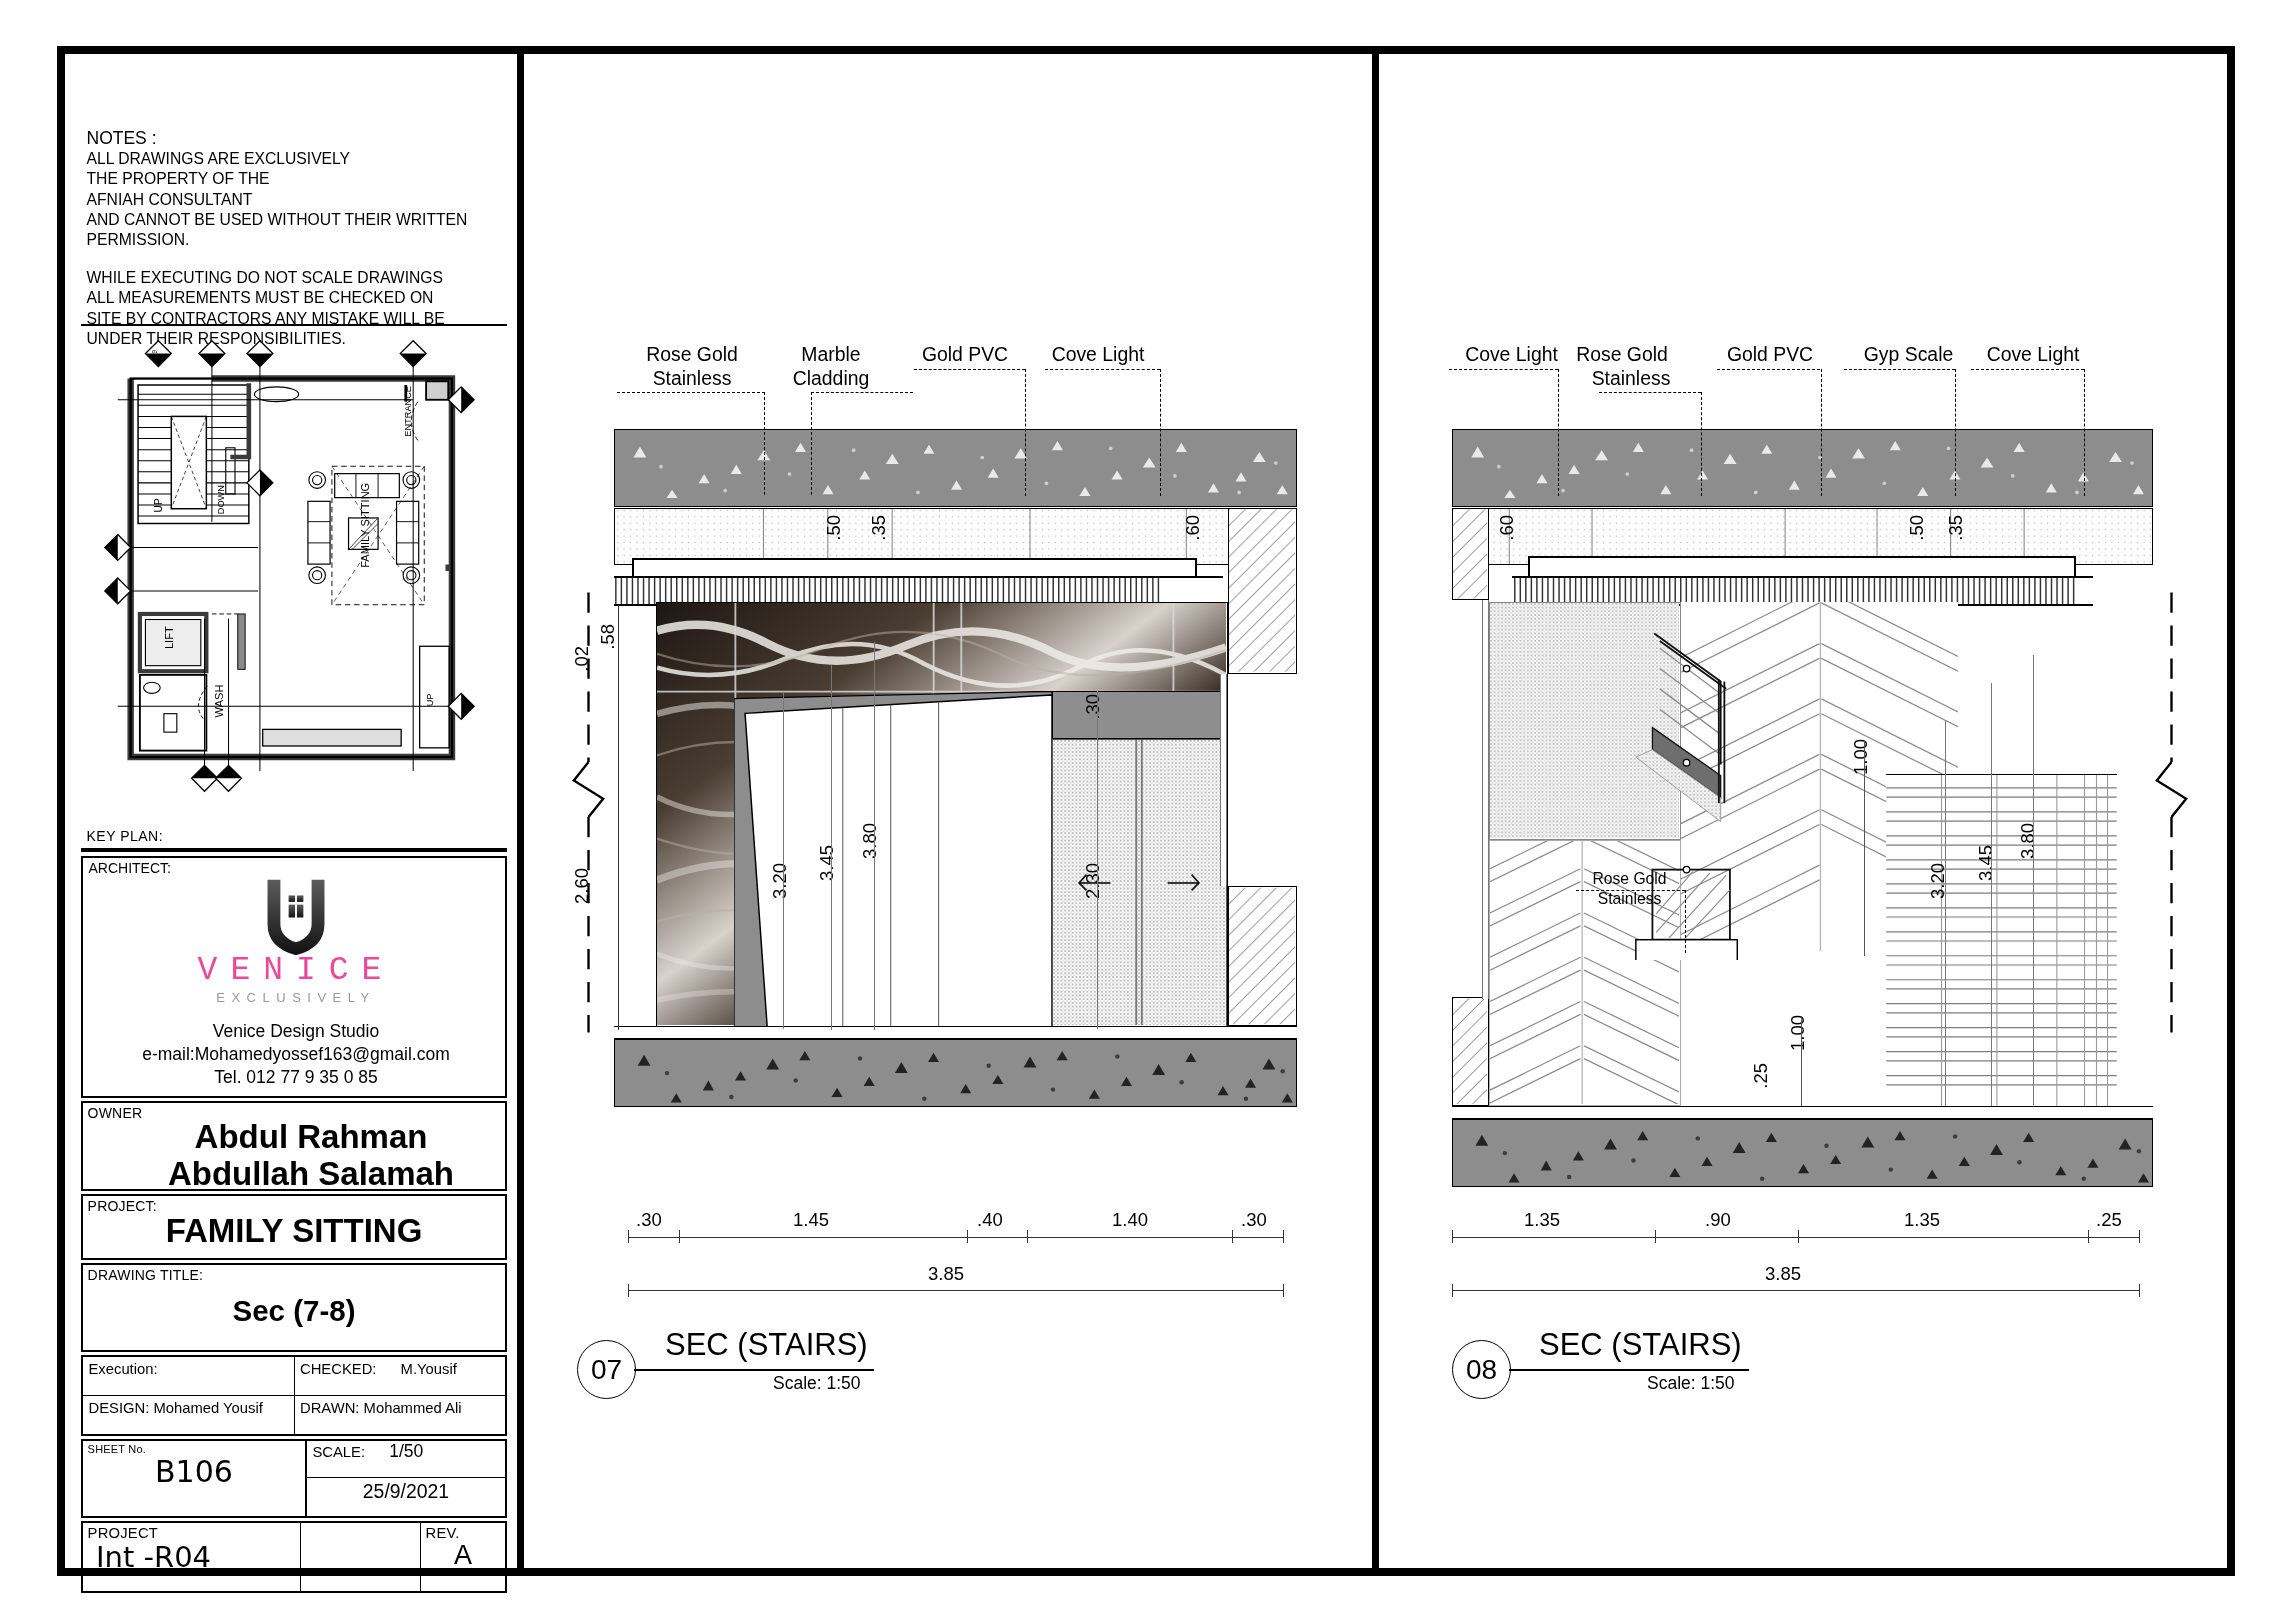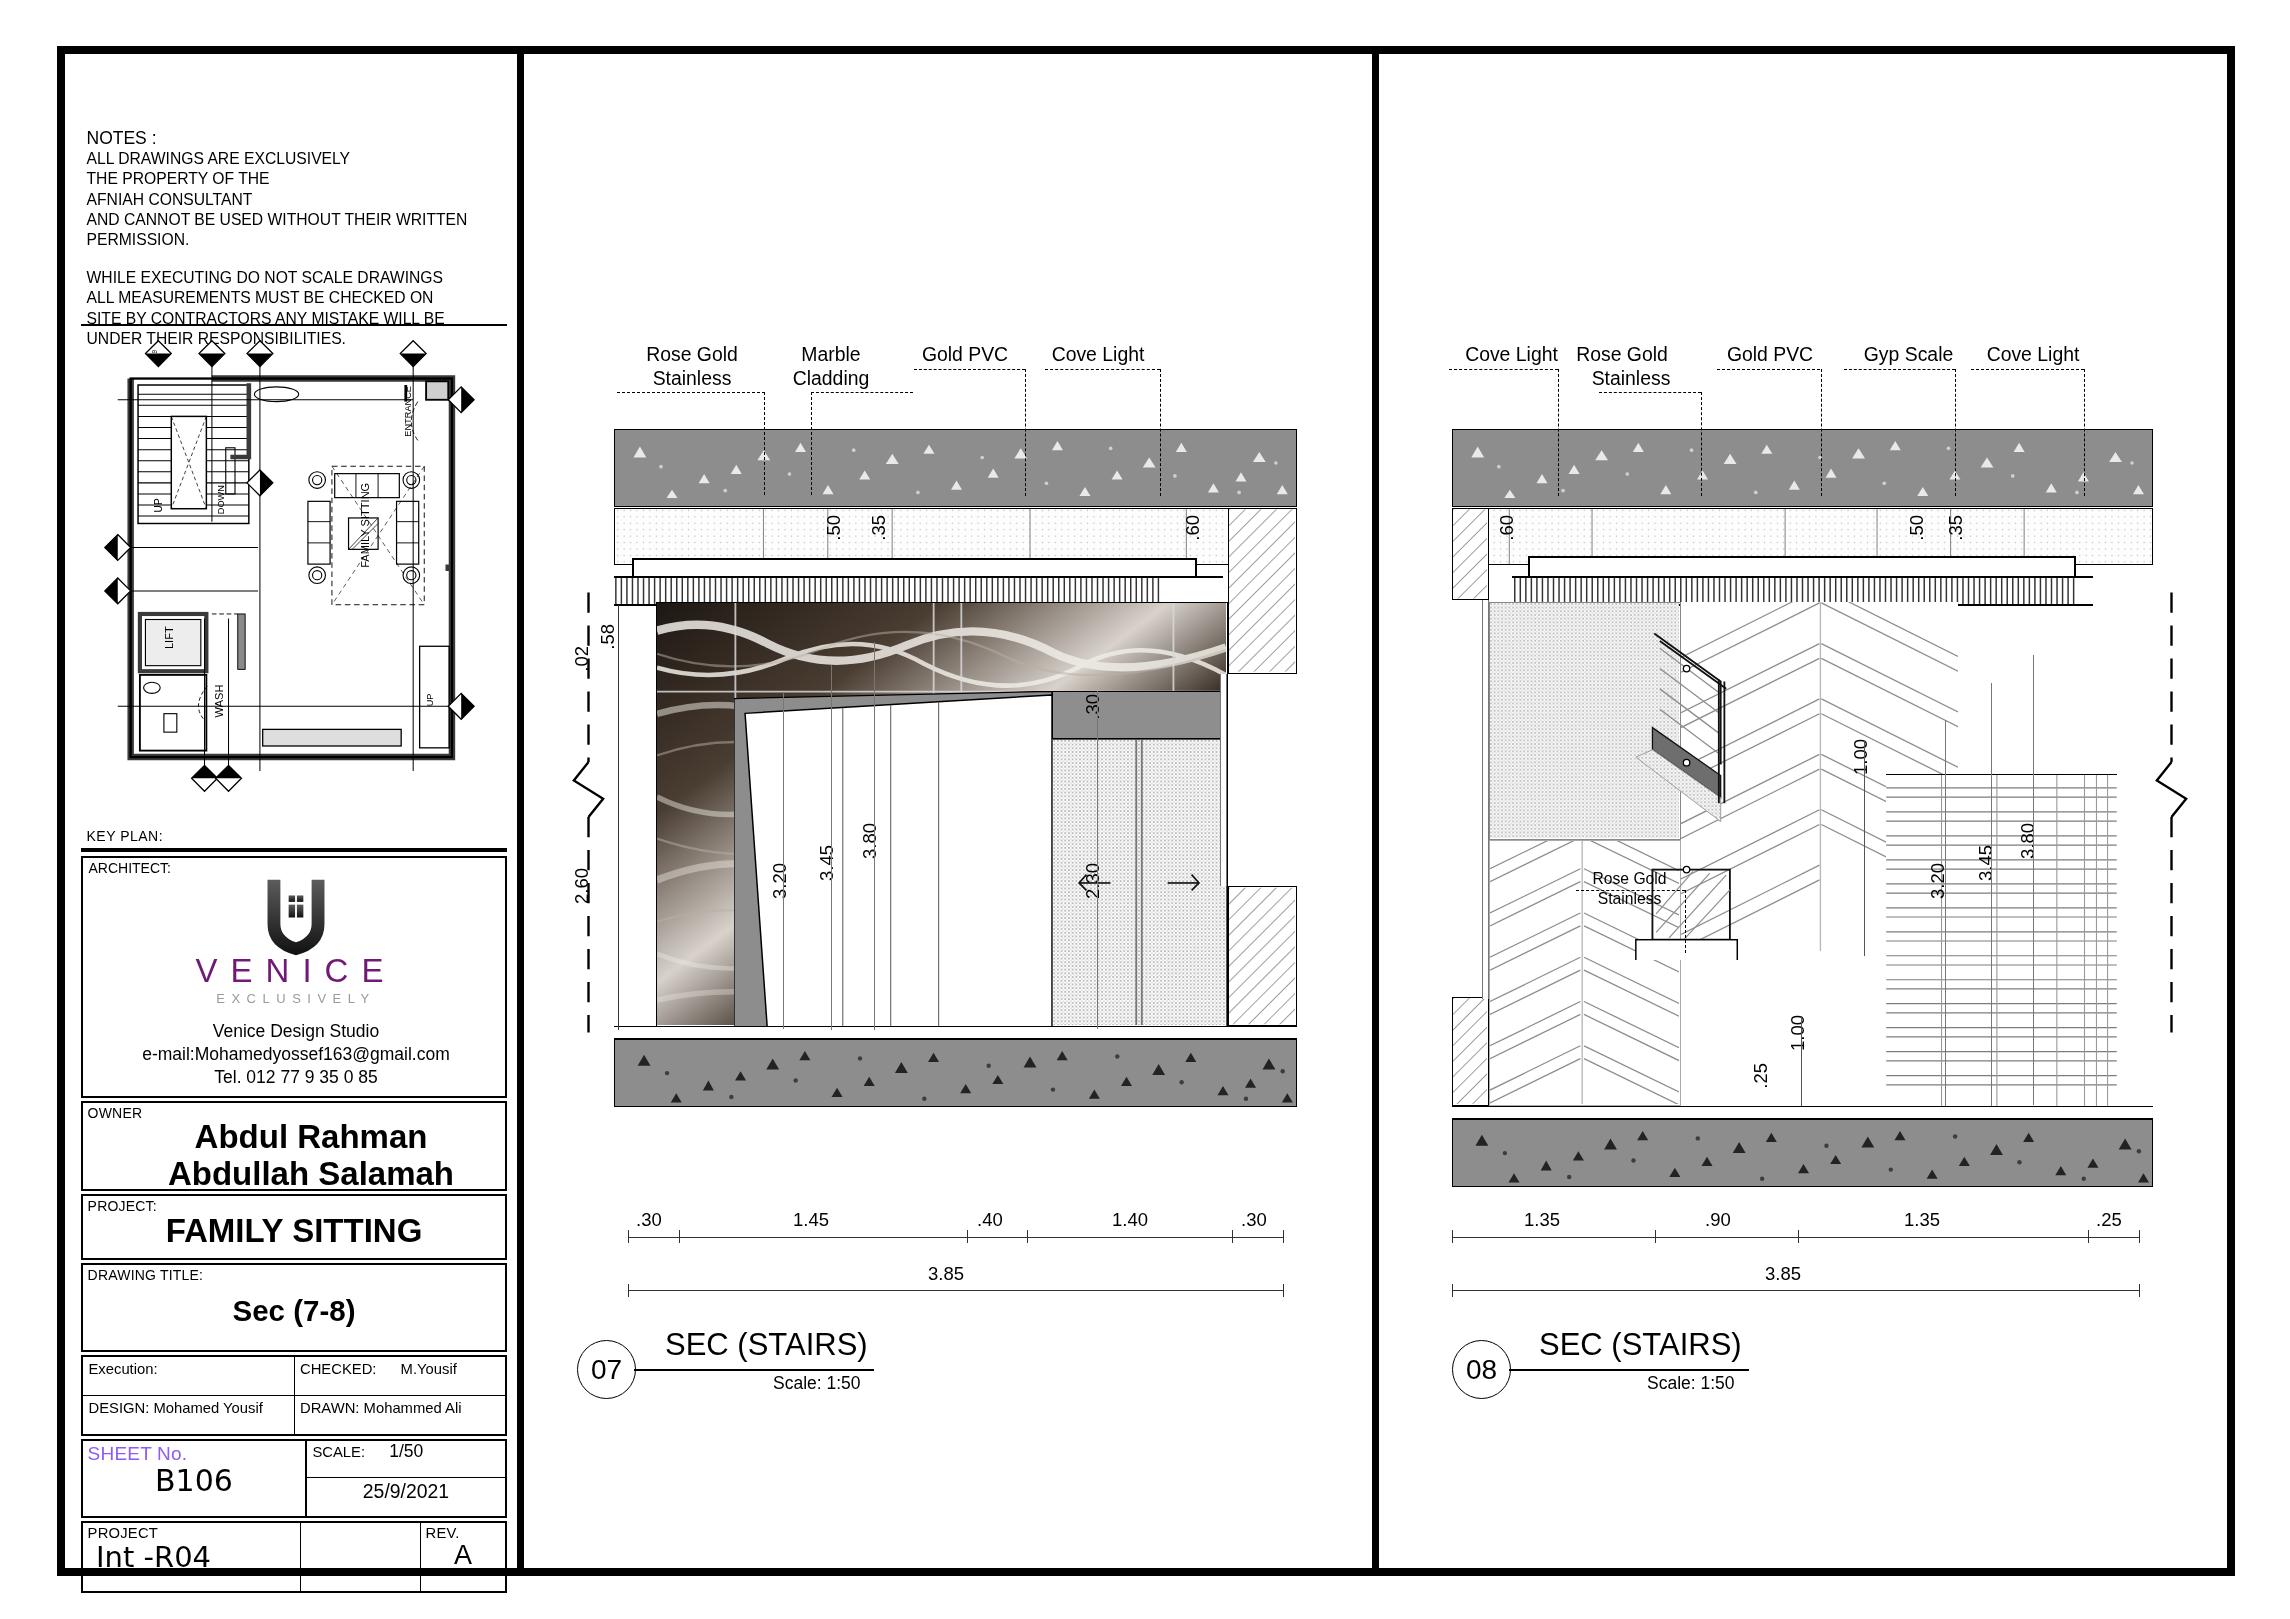--- a/index.html
+++ b/index.html
@@ -24,21 +24,21 @@
                 border-bottom:4.6px solid #000;}
   .keyplan-label{position:absolute;left:5.5px;bottom:3.7px;font-size:14px;letter-spacing:0.5px;}
 
   .kp{position:absolute;left:20px;top:7.4px;width:388px;height:469px;}
 
   .arch-box{position:absolute;left:81px;top:856px;width:426px;height:242px;box-sizing:border-box;
             border:2.8px solid #000;}
   .arch-lbl{position:absolute;left:5.5px;top:1.8px;font-size:14px;}
   .logo{position:absolute;left:0;top:20px;width:426px;text-align:center;}
   .logo-mark{width:68px;height:79px;margin:0 auto;}
-  .logo-word{font-size:33px;letter-spacing:13px;color:#701a75;margin-top:-5.5px;font-family:Liberation Sans, sans-serif;}
+  .logo-word{font-size:33px;letter-spacing:13px;color:#ec4899;margin-top:-5.5px;font-family:Liberation Mono, monospace;}
   .logo-sub{font-size:13px;letter-spacing:6.5px;color:#9a9a9a;margin-top:1.8px;}
   .arch-lines{position:absolute;left:0;top:162px;width:426px;text-align:center;font-size:17.5px;line-height:1.3;}
 
   .owner-box{position:absolute;left:81px;top:1101px;width:426px;height:90px;box-sizing:border-box;border:2.8px solid #000;}
   .proj-box{position:absolute;left:81px;top:1194px;width:426px;height:66px;box-sizing:border-box;border:2.8px solid #000;}
   .dt-box{position:absolute;left:81px;top:1263px;width:426px;height:89px;box-sizing:border-box;border:2.8px solid #000;}
 
   .grid2{position:absolute;left:81px;top:1355px;width:426px;height:81px;box-sizing:border-box;border:2.8px solid #000;
          display:flex;flex-direction:column;}
   .grid2 .row{flex:1;display:flex;border-bottom:1.8px solid #000;}
@@ -332,21 +332,21 @@
       </div>
       <div class="cell">
         <span>DRAWN:</span>
         <span>Mohammed Ali</span>
       </div>
     </div>
   </div>
 
   <div class="sheetno">
     <div class="c-left">
-      <div class="tb-label" style="font-size:19px;color:#8b5cf6;">SHEET  No.</div>
+      <div class="tb-label" style="font-size:11px;color:#000000;">SHEET  No.</div>
       <div class="mono-ish" style="font-size:30px;text-align:center;margin-top:-1.8px;">B106</div>
     </div>
     <div class="c-right">
       <div class="sr">
         <span style="font-size:14.8px;padding-left:5.5px;">SCALE:</span>
         <span style="font-size:17.5px;margin-left:20px;">1/50</span>
       </div>
       <div class="sr" style="text-align:center;font-size:19.4px;padding-top:2.8px;">25/9/2021</div>
     </div>
   </div>

